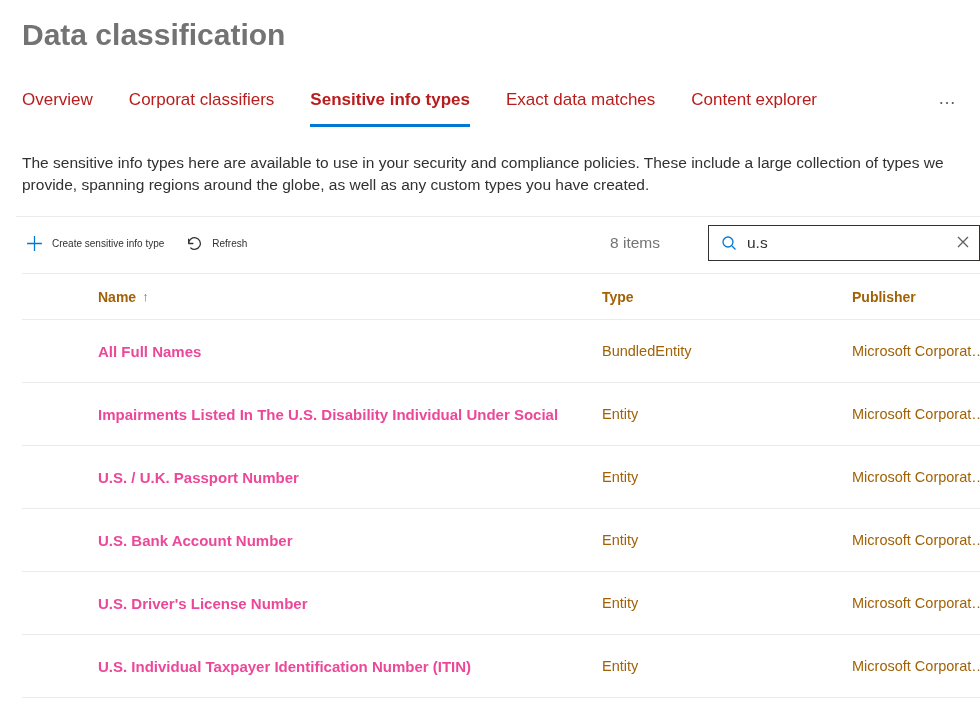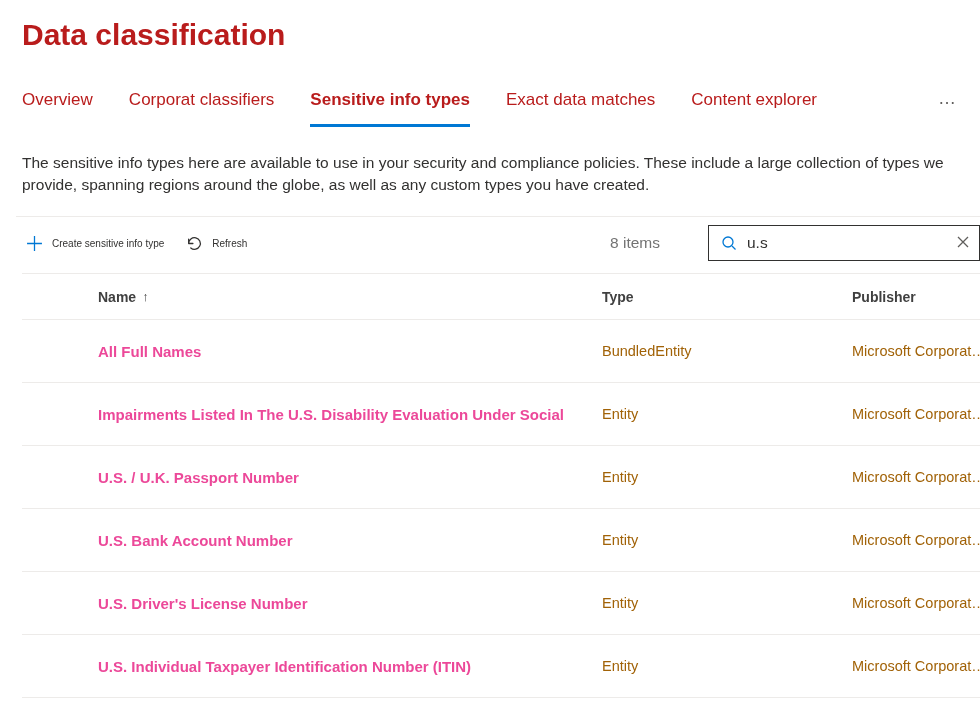--- a/index.html
+++ b/index.html
@@ -8,21 +8,21 @@
     color: #323130;
     background: #ffffff;
     width: 980px;
     height: 707px;
     overflow: hidden;
   }
   .page { padding: 18px 0 0 22px; }
   .page-title {
     font-size: 30px;
     font-weight: 700;
-    color: #b91c1c;
+    color: #737373;
     margin-bottom: 28px;
   }
   .tabs {
     display: flex;
     gap: 36px;
     border-bottom: 1px solid transparent;
     padding-right: 22px;
     align-items: center;
   }
   .tab {
@@ -102,21 +102,21 @@
   .thead, .trow {
     display: grid;
     grid-template-columns: 60px 520px 250px 150px;
     align-items: center;
     border-bottom: 1px solid #edebe9;
   }
   .thead { height: 46px; }
   .th {
     font-size: 14px;
     font-weight: 600;
-    color: #404040;
+    color: #a16207;
     display: flex;
     align-items: center;
     gap: 6px;
   }
   .th.name { padding-left: 16px; }
   .trow { height: 63px; }
   .td-name {
     font-size: 15px;
     font-weight: 600;
     color: #ec4899;
@@ -202,21 +202,21 @@
     </div>
 
     <div class="trow">
       <div></div>
       <div class="td-name">All Full Names</div>
       <div class="td-type">BundledEntity</div>
       <div class="td-pub">Microsoft Corporat…</div>
     </div>
     <div class="trow">
       <div></div>
-      <div class="td-name">Impairments Listed In The U.S. Disability Evaluation Under Social</div>
+      <div class="td-name">Impairments Listed In The U.S. Disability Individual Under Social</div>
       <div class="td-type">Entity</div>
       <div class="td-pub">Microsoft Corporat…</div>
     </div>
     <div class="trow">
       <div></div>
       <div class="td-name">U.S. / U.K. Passport Number</div>
       <div class="td-type">Entity</div>
       <div class="td-pub">Microsoft Corporat…</div>
     </div>
     <div class="trow">

